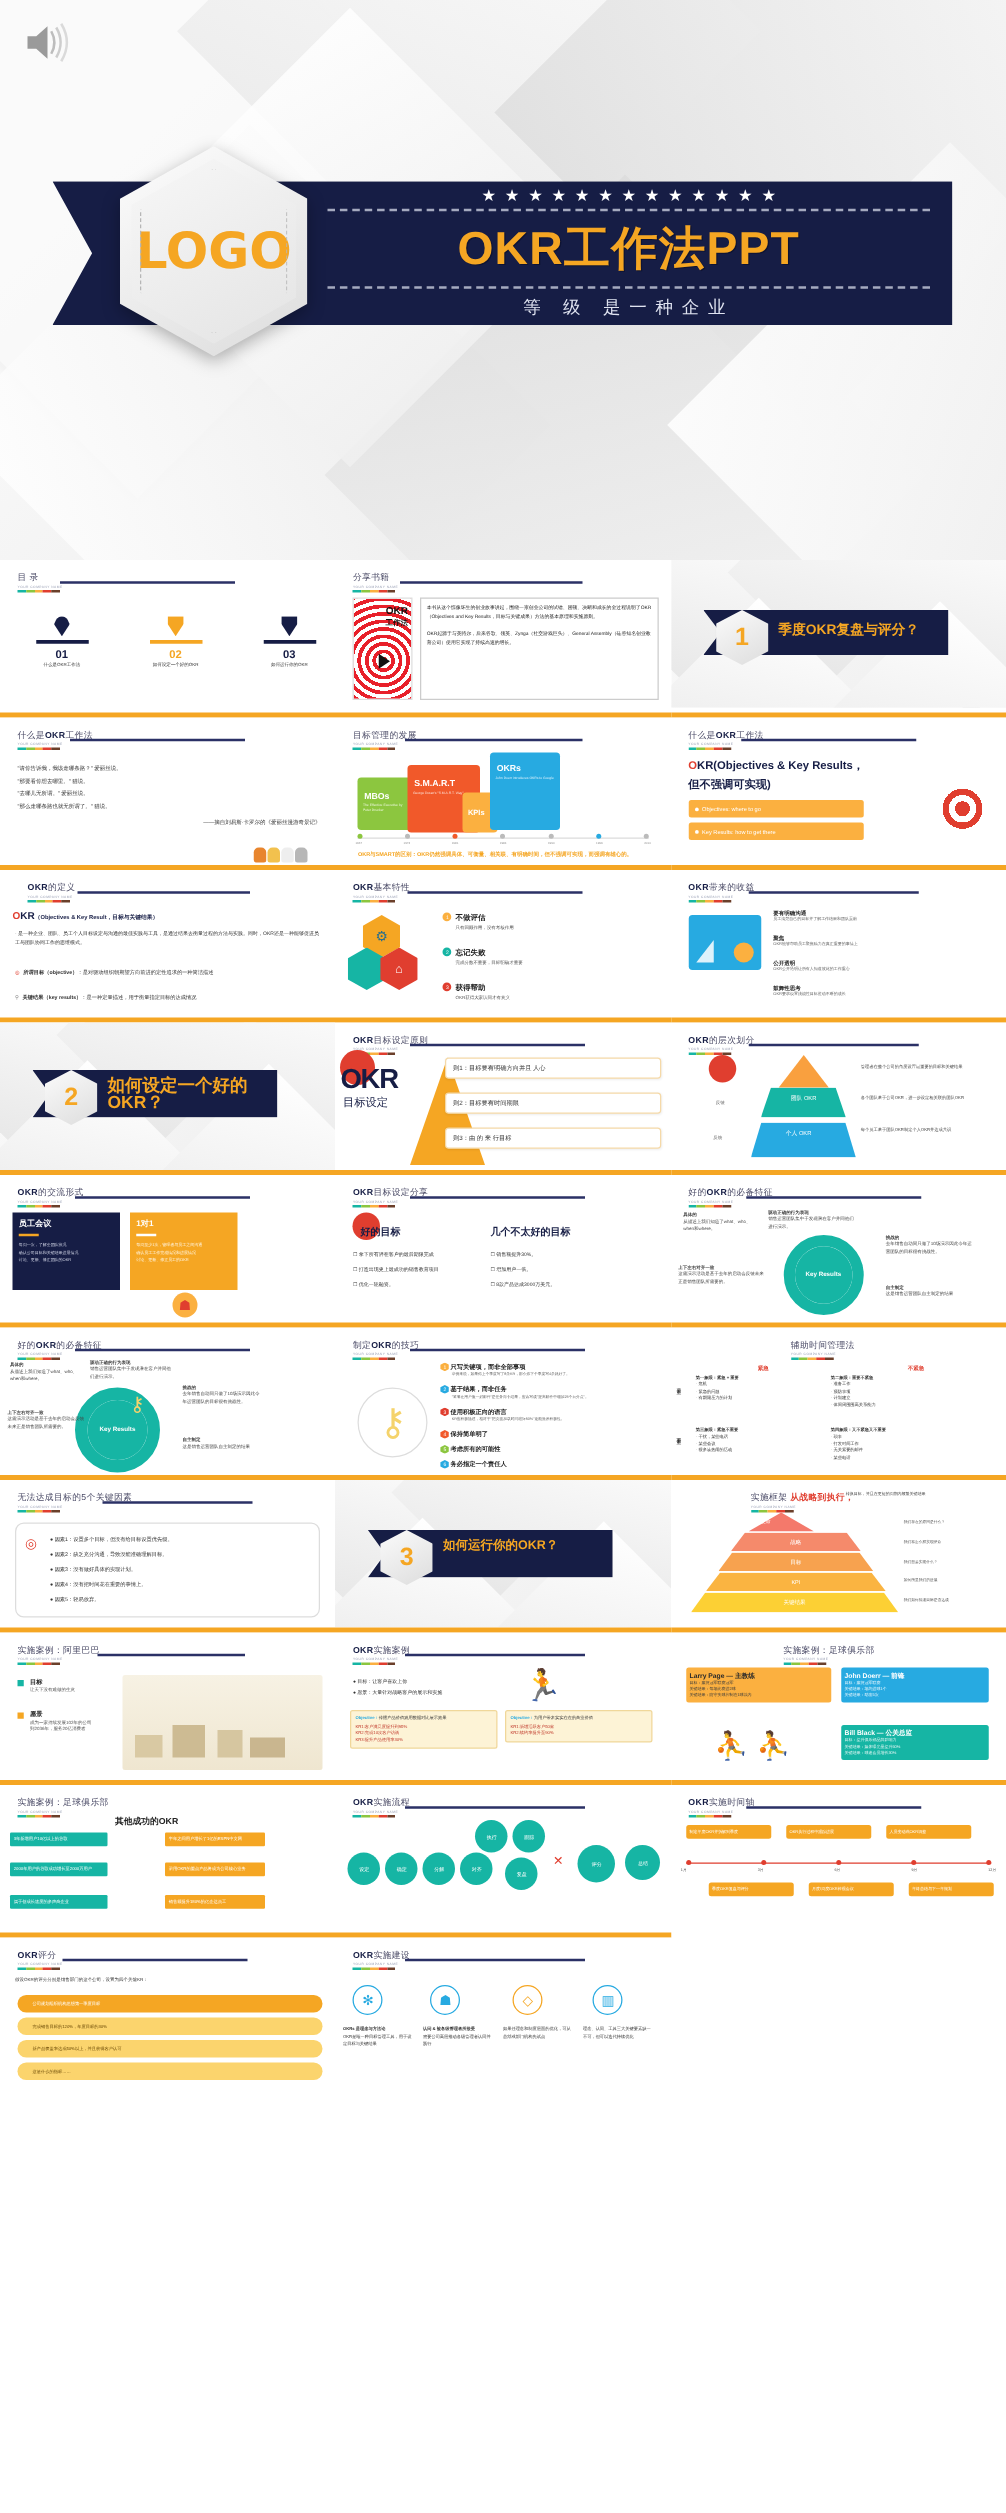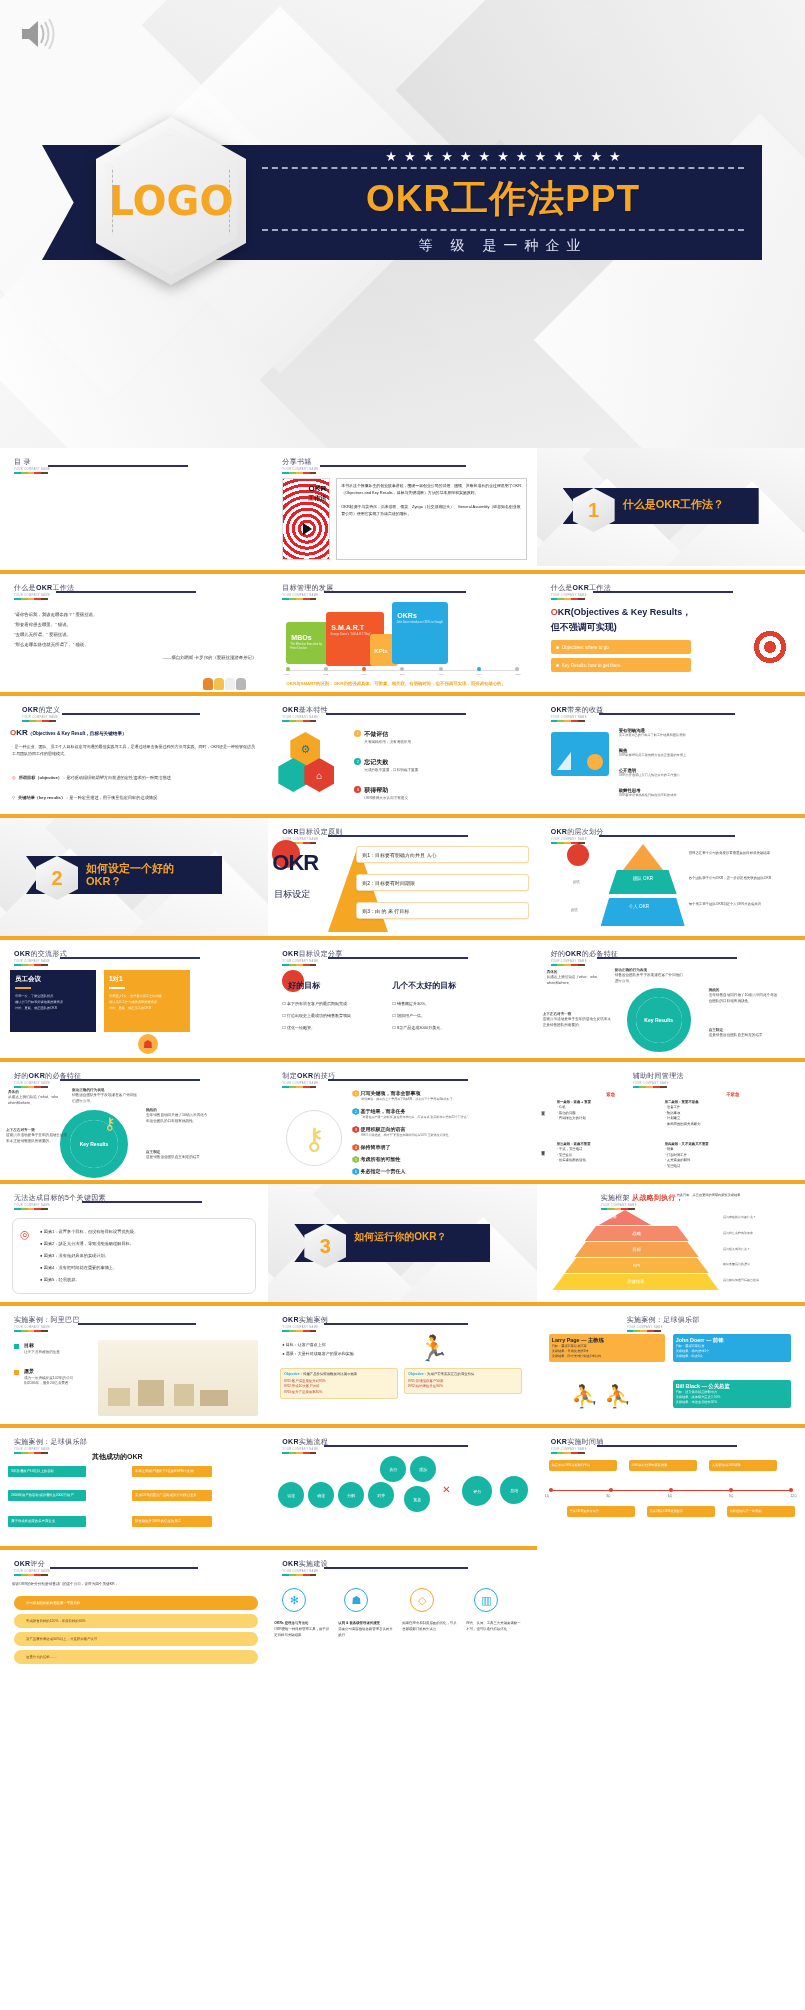--- a/index.html
+++ b/index.html
@@ -178,20 +178,40 @@
           <div class="sh-sub">YOUR COMPANY NAME</div>
           <div class="sh-cbar">
               <i style="background:#16b5a4"></i>
               <i style="background:#8cc63f"></i>
               <i style="background:#fbb040"></i>
               <i style="background:#e03e2f"></i>
               <i style="background:#6b3f2a"></i>
             </div>
         </div>
         <div class="sh-line" style="left:48px;top:17px;width:140px"></div>
+        <div style="position:absolute;left:22px;top:45px;display:flex;gap:36px">
+          <div style="text-align:center;width:55px">
+            <div style="width:13px;height:16px;margin:0 auto;background:#161d45;border-radius:50% 50% 50% 50%/60% 60% 40% 40%;clip-path:polygon(50% 100%,100% 38%,100% 0,0 0,0 38%)"></div>
+            <div style="width:42px;height:2.5px;background:#161d45;margin:3px auto 3px"></div>
+            <div style="font-size:9px;font-weight:bold;color:#161d45">01</div>
+            <div style="font-size:3.6px;color:#333;margin-top:2px">什么是OKR工作法</div>
+          </div>
+          <div style="text-align:center;width:55px">
+            <div style="width:13px;height:16px;margin:0 auto;background:#f5a623;clip-path:polygon(50% 100%,100% 38%,100% 0,0 0,0 38%)"></div>
+            <div style="width:42px;height:2.5px;background:#f5a623;margin:3px auto 3px"></div>
+            <div style="font-size:9px;font-weight:bold;color:#f5a623">02</div>
+            <div style="font-size:3.6px;color:#333;margin-top:2px">如何设定一个好的OKR</div>
+          </div>
+          <div style="text-align:center;width:55px">
+            <div style="width:13px;height:16px;margin:0 auto;background:#161d45;clip-path:polygon(50% 100%,100% 38%,100% 0,0 0,0 38%)"></div>
+            <div style="width:42px;height:2.5px;background:#161d45;margin:3px auto 3px"></div>
+            <div style="font-size:9px;font-weight:bold;color:#161d45">03</div>
+            <div style="font-size:3.6px;color:#333;margin-top:2px">如何运行你的OKR</div>
+          </div>
+        </div>
       </div>
     </div>
 
     <div class="cell nb">
       <div class="slide">
         <div class="sh">
             <div class="sh-t">分享书籍</div>
           <div class="sh-sub">YOUR COMPANY NAME</div>
           <div class="sh-cbar">
               <i style="background:#16b5a4"></i>
@@ -220,21 +240,21 @@
       <div class="slide">
         <div class="secbg">
           <div class="sp" style="left:-40px;top:-30px;width:110px;height:110px"></div>
           <div class="sp" style="left:70px;top:-50px;width:120px;height:120px"></div>
           <div class="sp" style="left:180px;top:-20px;width:120px;height:120px"></div>
           <div class="sp" style="left:10px;top:55px;width:120px;height:120px"></div>
           <div class="sp" style="left:150px;top:60px;width:130px;height:130px"></div>
         </div>
         <div class="secban" style="left:26px;top:40px;width:196px;height:36px"></div>
         <div class="sechex" style="left:36px;top:40px">1</div>
-        <div class="sectitle" style="left:86px;top:50px;width:128px;font-size:11px">什么是OKR工作法？</div>
+        <div class="sectitle" style="left:86px;top:50px;width:128px;font-size:11px">季度OKR复盘与评分？</div>
       </div>
     </div>
 
     <div class="cell">
       <div class="slide">
         <div class="sh">
             <div class="sh-t"><span>什么是</span><b>OKR</b><span>工作法</span></div>
           <div class="sh-sub">YOUR COMPANY NAME</div>
           <div class="sh-cbar">
               <i style="background:#16b5a4"></i>
@@ -449,41 +469,41 @@
       <div class="slide">
         <div class="secbg">
           <div class="sp" style="left:-40px;top:-30px;width:110px;height:110px"></div>
           <div class="sp" style="left:70px;top:-50px;width:120px;height:120px"></div>
           <div class="sp" style="left:180px;top:-20px;width:120px;height:120px"></div>
           <div class="sp" style="left:10px;top:55px;width:120px;height:120px"></div>
           <div class="sp" style="left:150px;top:60px;width:130px;height:130px"></div>
         </div>
         <div class="secban" style="left:26px;top:38px;width:196px;height:38px"></div>
         <div class="sechex" style="left:36px;top:38px">2</div>
-        <div class="sectitle" style="left:86px;top:44px;width:120px;font-size:11px">如何设定一个好的OKR？</div>
+        <div class="sectitle" style="left:86px;top:44px;width:120px;font-size:14px">如何设定一个好的OKR？</div>
       </div>
     </div>
 
     <div class="cell">
       <div class="slide">
         <div class="sh">
             <div class="sh-t"><b>OKR</b><span>目标设定原则</span></div>
           <div class="sh-sub">YOUR COMPANY NAME</div>
           <div class="sh-cbar">
               <i style="background:#16b5a4"></i>
               <i style="background:#8cc63f"></i>
               <i style="background:#fbb040"></i>
               <i style="background:#e03e2f"></i>
               <i style="background:#6b3f2a"></i>
             </div>
         </div>
         <div class="sh-line" style="left:60px;top:17px;width:140px"></div>
         <div style="position:absolute;left:4px;top:22px;width:28px;height:28px;border-radius:50%;background:#e03e2f"></div>
         <div style="position:absolute;left:4px;top:32px;font-size:22px;font-weight:bold;color:#161d45;letter-spacing:-1px">OKR</div>
-        <div style="position:absolute;left:6px;top:70px;font-size:9px;color:#161d45">目标设定</div>
+        <div style="position:absolute;left:6px;top:58px;font-size:9px;color:#161d45">目标设定</div>
         <div style="position:absolute;left:60px;top:28px;width:0;height:0;border-left:30px solid transparent;border-right:30px solid transparent;border-bottom:86px solid #f5a623"></div>
         <div style="position:absolute;left:88px;top:28px;right:8px;height:17px;background:#fff;border:.6px solid #f5d9a8;border-radius:3px;font-size:5px;color:#333;display:flex;align-items:center;padding-left:5px;box-shadow:0 1px 2px rgba(0,0,0,.07)">则1：目标要有明确方向并且   人心</div>
         <div style="position:absolute;left:88px;top:56px;right:8px;height:17px;background:#fff;border:.6px solid #f5d9a8;border-radius:3px;font-size:5px;color:#333;display:flex;align-items:center;padding-left:5px;box-shadow:0 1px 2px rgba(0,0,0,.07)">则2：目标要有时间期限</div>
         <div style="position:absolute;left:88px;top:84px;right:8px;height:17px;background:#fff;border:.6px solid #f5d9a8;border-radius:3px;font-size:5px;color:#333;display:flex;align-items:center;padding-left:5px;box-shadow:0 1px 2px rgba(0,0,0,.07)">则3：由      的   来  行目标</div>
       </div>
     </div>
 
     <div class="cell">
       <div class="slide">
         <div class="sh">

